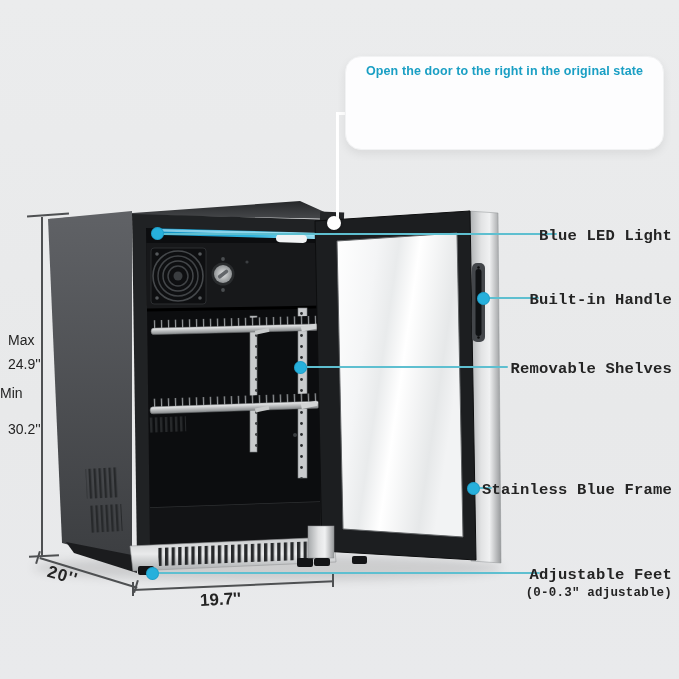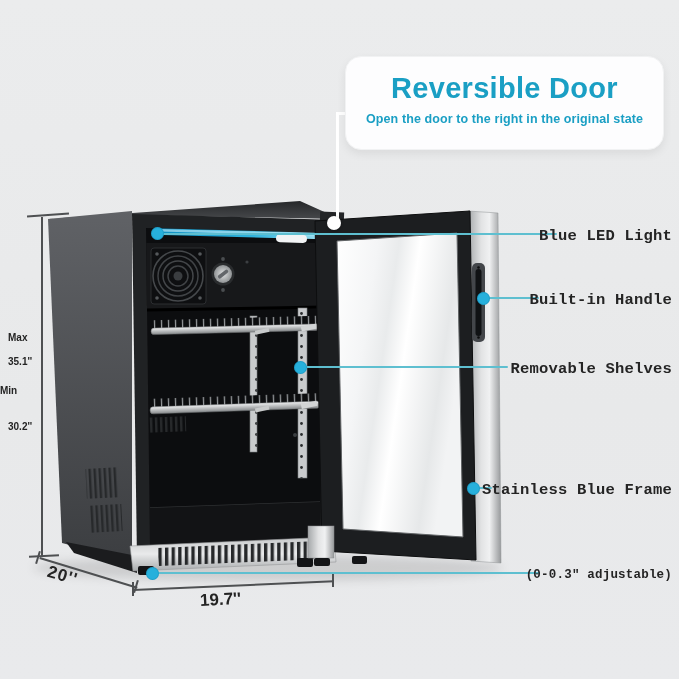--- a/index.html
+++ b/index.html
@@ -25,21 +25,21 @@
   .conn-dot{left:327px;top:216px;width:14px;height:14px;border-radius:50%;background:#ffffff;box-shadow:0 1px 3px rgba(0,0,0,.3);}
 
   
   .ptr-line{height:2px;background:#5ebfd0;border-radius:1px;}
   .ptr-dot{width:13px;height:13px;border-radius:50%;background:#27b0dc;box-shadow:0 0 0 1px rgba(17,130,165,.35) inset;}
   .feat-label{right:7px;font-size:15.5px;font-weight:700;color:#242424;letter-spacing:.2px;white-space:nowrap;text-align:right;font-family:Liberation Mono, monospace;}
   .feat-note{font-size:12.5px;font-weight:700;color:#242424;margin-top:2px;}
 
   
   .dim-line{background:#4e5052;}
-  .dim-label{font-size:10px;font-weight:700;color:#242424;line-height:1;white-space:nowrap;}
+  .dim-label{font-size:14px;font-weight:400;color:#242424;line-height:1;white-space:nowrap;}
   .dim-num{font-size:17px;font-weight:700;color:#242424;white-space:nowrap;}
 </style>
 </head>
 <body>
 
 <div class="stage">
 
   <svg class="abs" style="left:0;top:0" width="679" height="679" viewBox="0 0 679 679">
     <defs>
       <linearGradient id="gSide" x1="0" y1="0" x2="0" y2="1">
@@ -193,21 +193,21 @@
       <rect x="308" y="526" width="26" height="32" fill="url(#gSteelV)" stroke="#8a8d8f" stroke-width="0.5"></rect>
       <rect x="314" y="558" width="16" height="8" rx="2" fill="#141517"></rect>
     </g>
   </svg>
 
   <div class="abs dim-line" style="left:41px;top:217px;width:2px;height:340px;"></div>
   <div class="abs dim-line" style="left:27px;top:214px;width:42px;height:2px;transform:rotate(-4deg);"></div>
   <div class="abs dim-line" style="left:29px;top:555px;width:30px;height:2px;transform:rotate(-3deg);"></div>
 
   <div class="abs dim-label" style="left:8px;top:333px;">Max</div>
-  <div class="abs dim-label" style="left:8px;top:357px;">35.1''</div>
+  <div class="abs dim-label" style="left:8px;top:357px;">24.9''</div>
   <div class="abs dim-label" style="left:0;top:386px;">Min</div>
   <div class="abs dim-label" style="left:8px;top:410px;margin-top:12px;">30.2''</div>
 
   <div class="abs dim-line" style="left:40px;top:557px;width:102px;height:2px;transform:rotate(17deg);transform-origin:0 0;"></div>
   <div class="abs dim-line" style="left:37px;top:551px;width:2px;height:13px;transform:rotate(17deg);"></div>
   <div class="abs dim-line" style="left:135px;top:580px;width:2px;height:13px;transform:rotate(17deg);"></div>
   <div class="abs dim-num" style="left:47px;top:566px;transform:rotate(17deg);letter-spacing:1px;">20''</div>
 
   <div class="abs dim-line" style="left:133px;top:589px;width:201px;height:2px;transform:rotate(-2.5deg);transform-origin:0 0;"></div>
   <div class="abs dim-line" style="left:132px;top:582px;width:2px;height:14px;"></div>
@@ -235,26 +235,26 @@
   <div>
     <div class="abs ptr-line" style="left:478px;top:487px;width:14px;"></div>
     <div class="abs ptr-dot" style="left:467px;top:482px;"></div>
     <div class="abs feat-label" style="top:481px;">Stainless Blue Frame</div>
   </div>
 
   <div>
     <div class="abs ptr-line" style="left:158px;top:572px;width:382px;"></div>
     <div class="abs ptr-dot" style="left:146px;top:567px;"></div>
     <div class="abs feat-label" style="top:566px;">
+      <div>Adjustable Feet</div>
       <div class="feat-note">(0-0.3" adjustable)</div>
     </div>
   </div>
 
   <div class="abs conn-stub"></div>
   <div class="abs conn-vline"></div>
   <div class="abs conn-dot"></div>
 
   <div class="abs callout">
-    <div class="callout-title">Reversible Door</div>
     <div class="callout-sub">Open the door to the right in the original state</div>
   </div>
 
 </div>
 
 </body></html>

